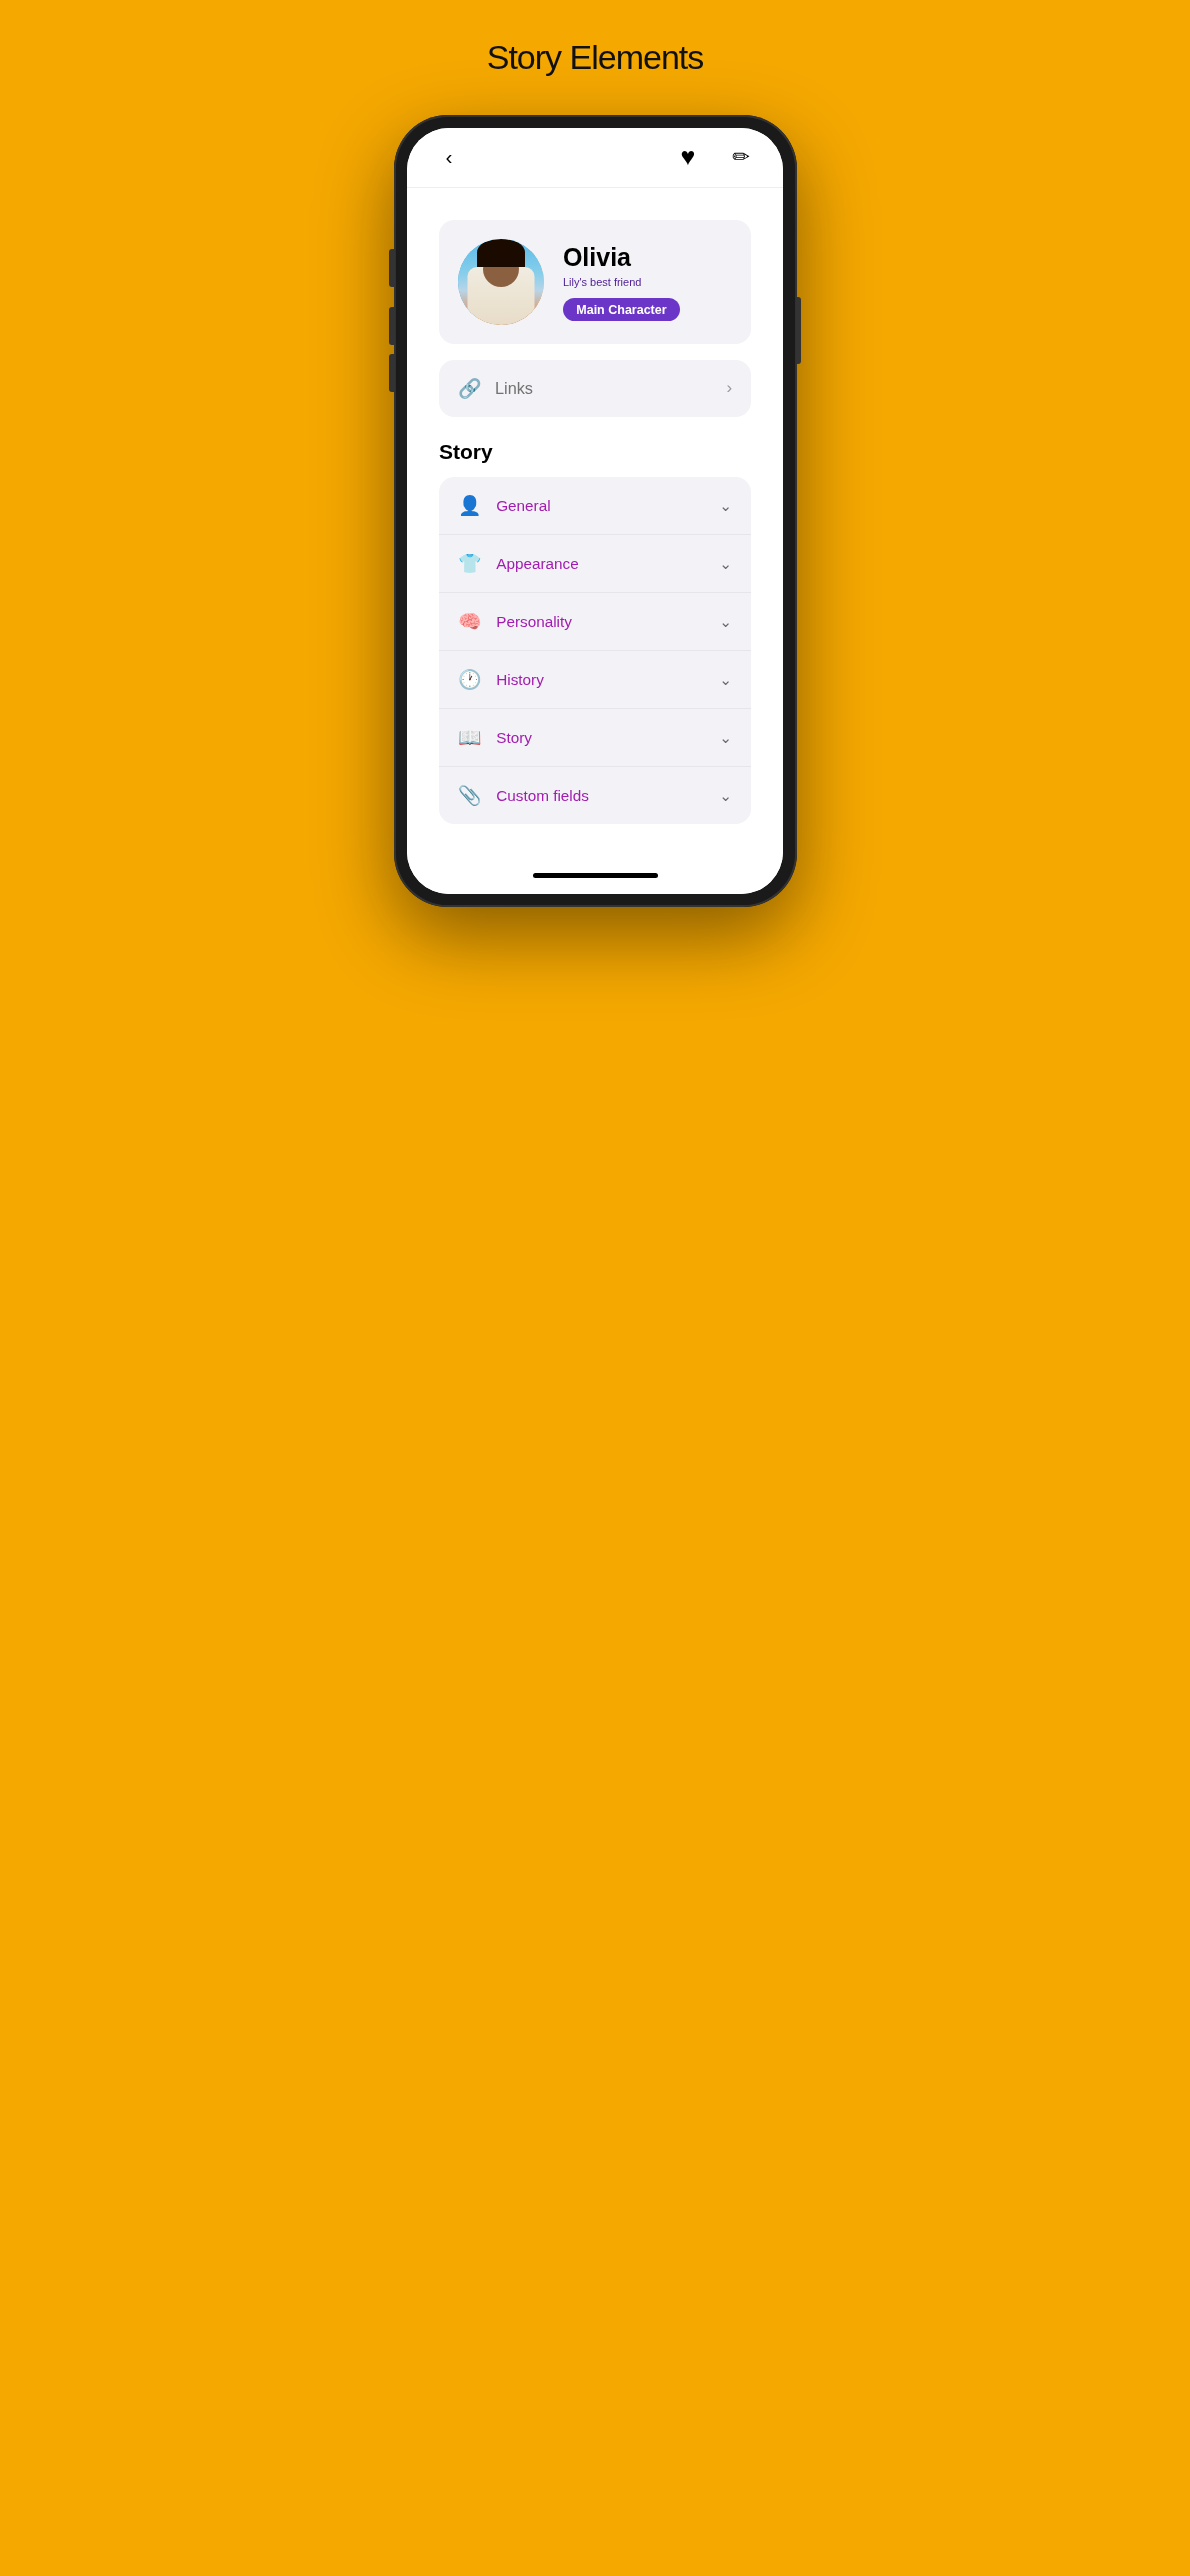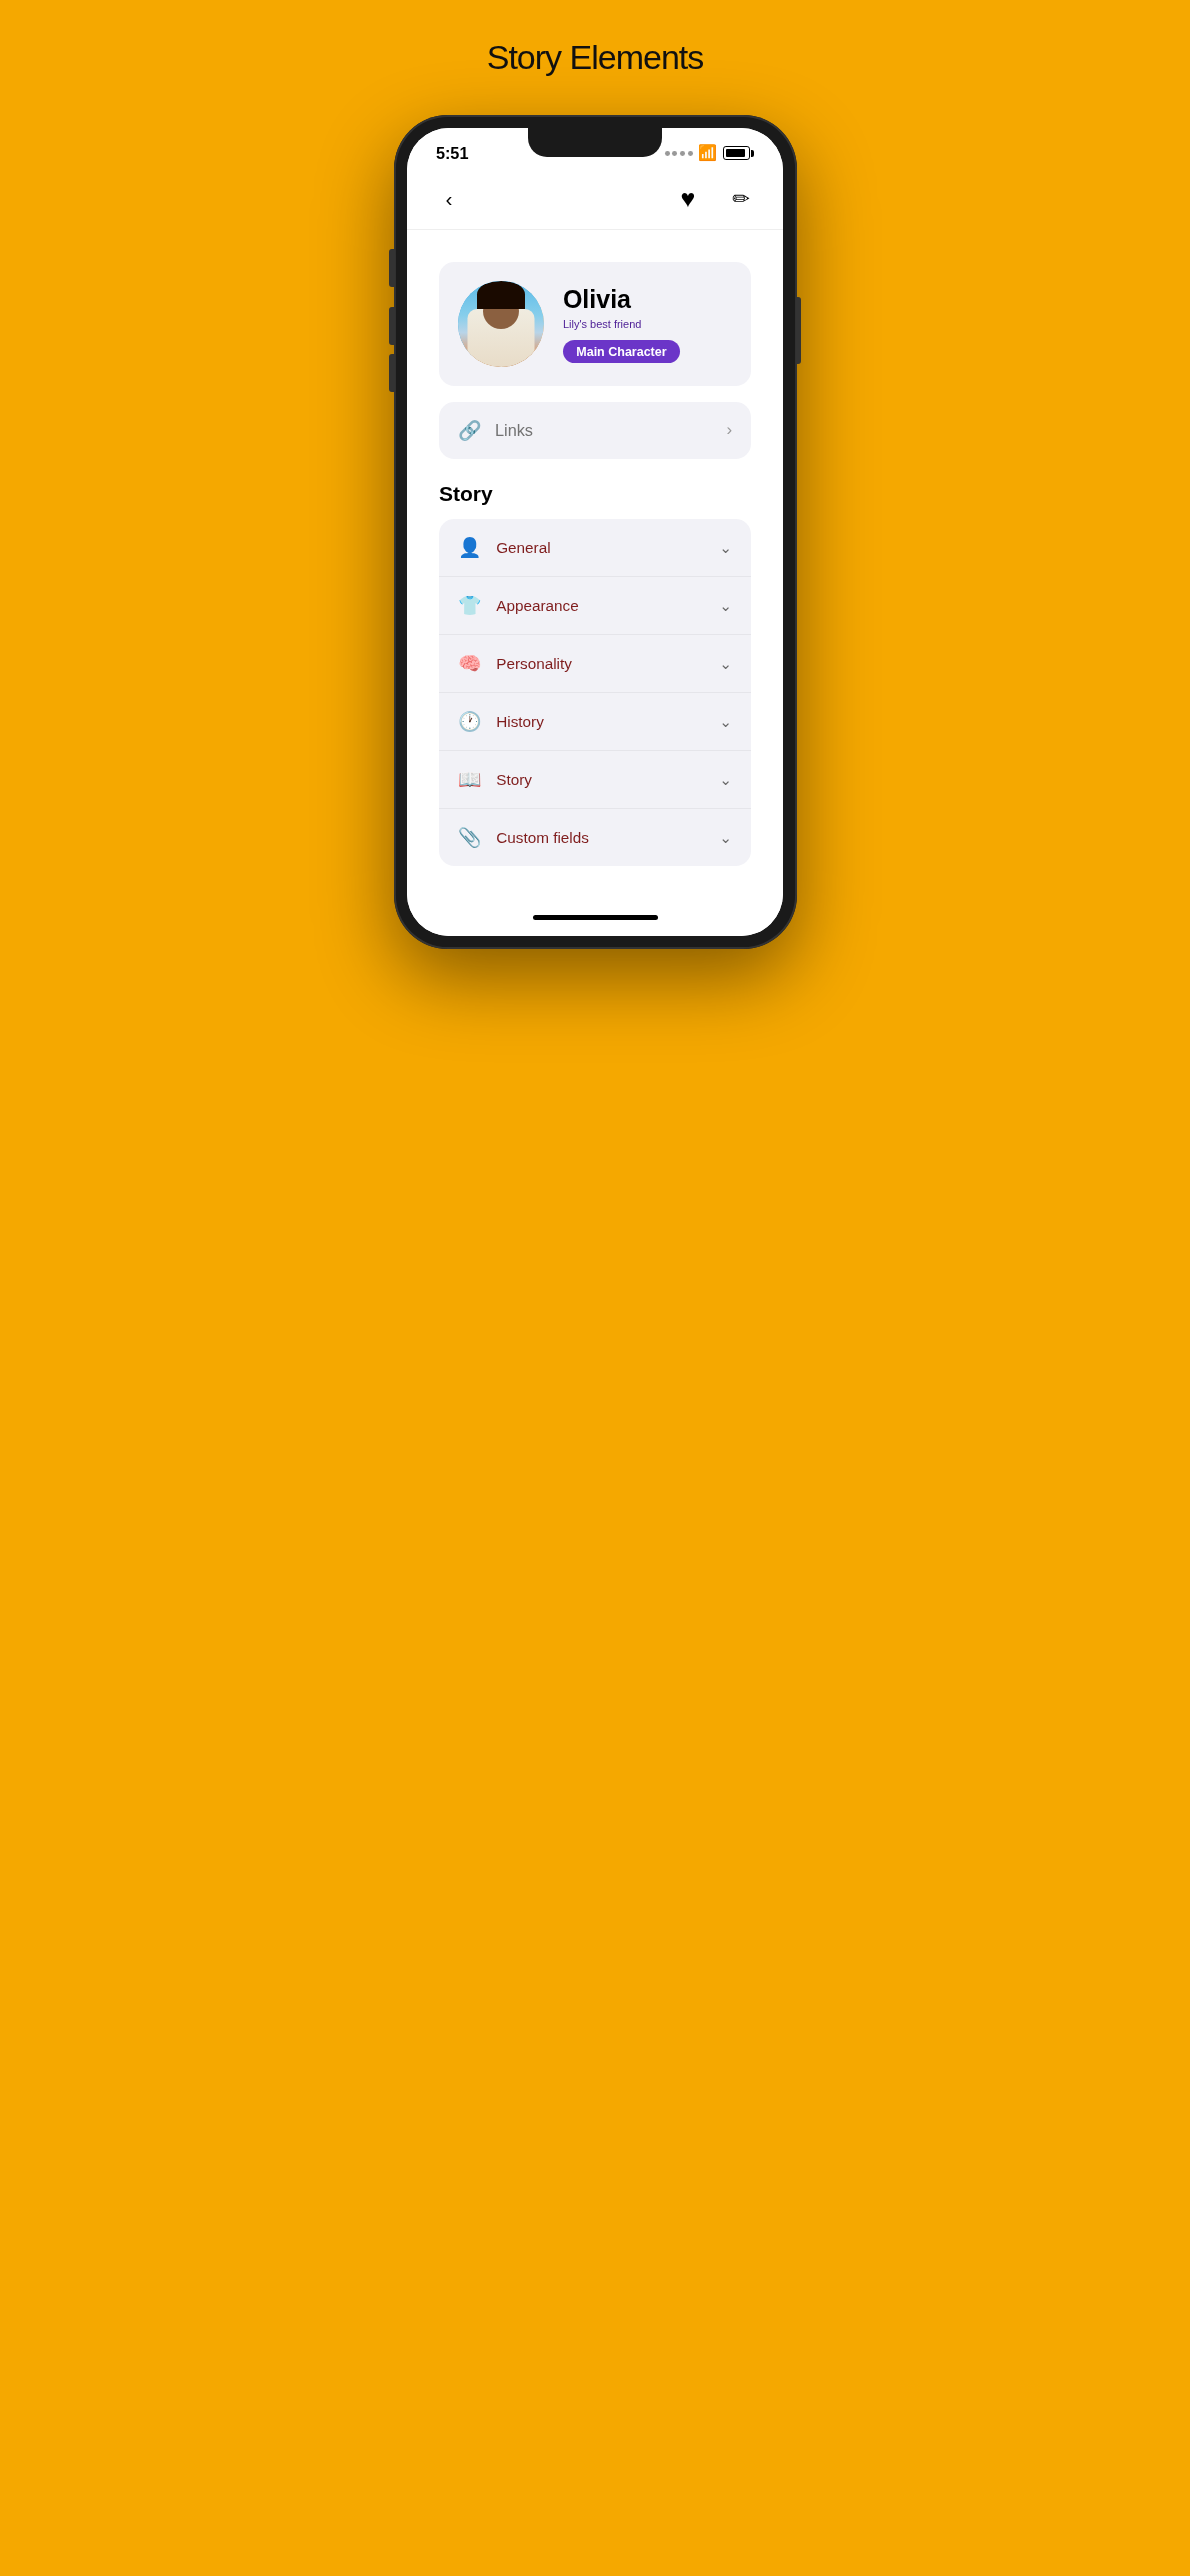--- a/index.html
+++ b/index.html
@@ -339,21 +339,21 @@
 
     .data-row-left {
       display: flex; align-items: center; gap: 15.3px;
     }
 
     .data-row-icon {
       font-size: 19px; color: #333; width: 23px; text-align: center;
     }
 
     .data-row-label {
-      font-size: 15.3px; color: #7f1d1d;
+      font-size: 15.3px; color: #a21caf;
     }
 
     .chevron-down {
       color: #666;
       font-size: 15.3px;
     }
 
     
     .home-indicator {
       background: #fff;
@@ -369,39 +369,20 @@
     }
   </style>
 </head>
 <body>
 
 <span class="page-title">Story Elements</span>
 
 <div class="phone-shell">
   <div class="phone-screen">
 
-    <div class="status-bar">
-      <div class="notch"></div>
-      <span class="status-time">5:51</span>
-      <div class="status-icons">
-        <div class="dots-icon">
-          <span></span>
-            <span></span>
-            <span></span>
-            <span></span>
-        </div>
-        <span class="wifi-icon">📶</span>
-        <div class="battery-icon">
-          <div class="battery-body">
-              <div class="battery-fill"></div>
-            </div>
-          <div class="battery-tip"></div>
-        </div>
-      </div>
-    </div>
 
     <div class="nav-bar">
       <div class="nav-btn">
         <span class="back-icon">‹</span>
       </div>
       <div class="nav-right">
         <div class="nav-btn">
           <span class="heart-icon">♥</span>
         </div>
         <div class="nav-btn">

